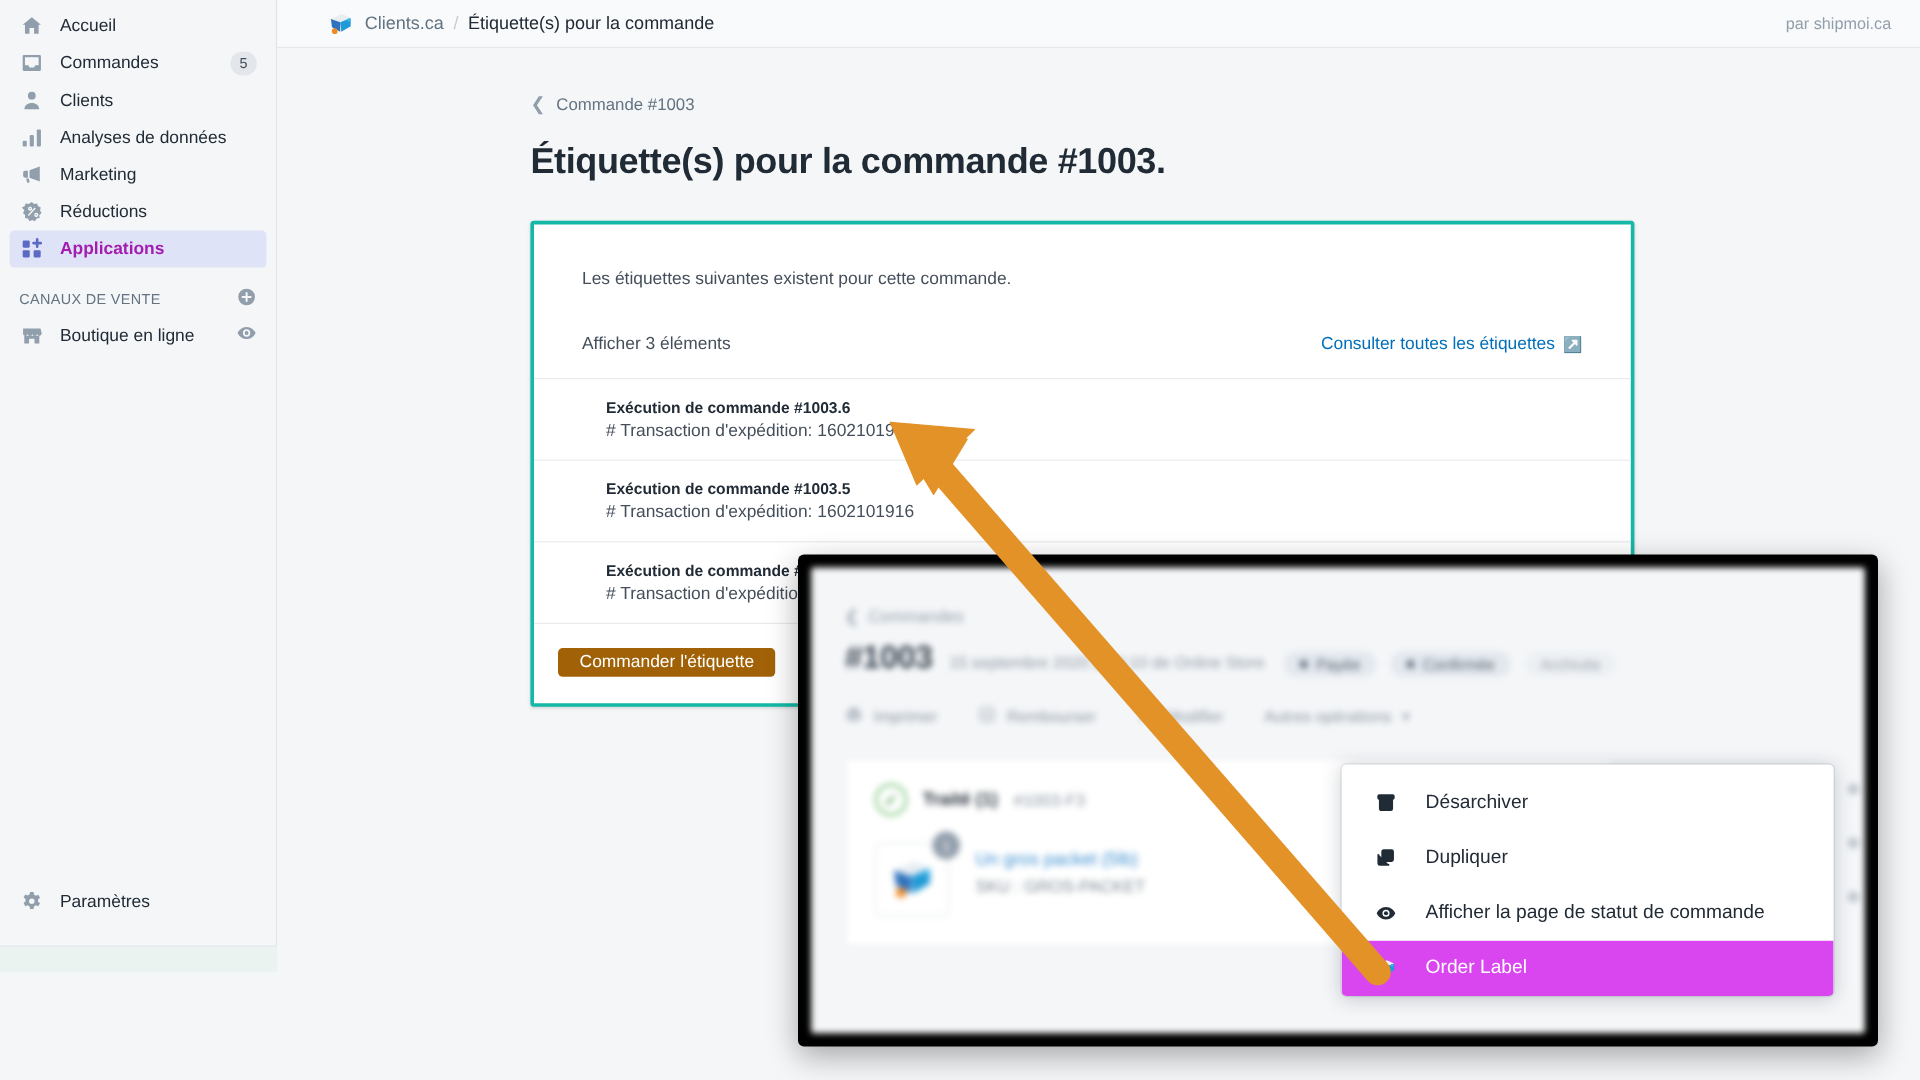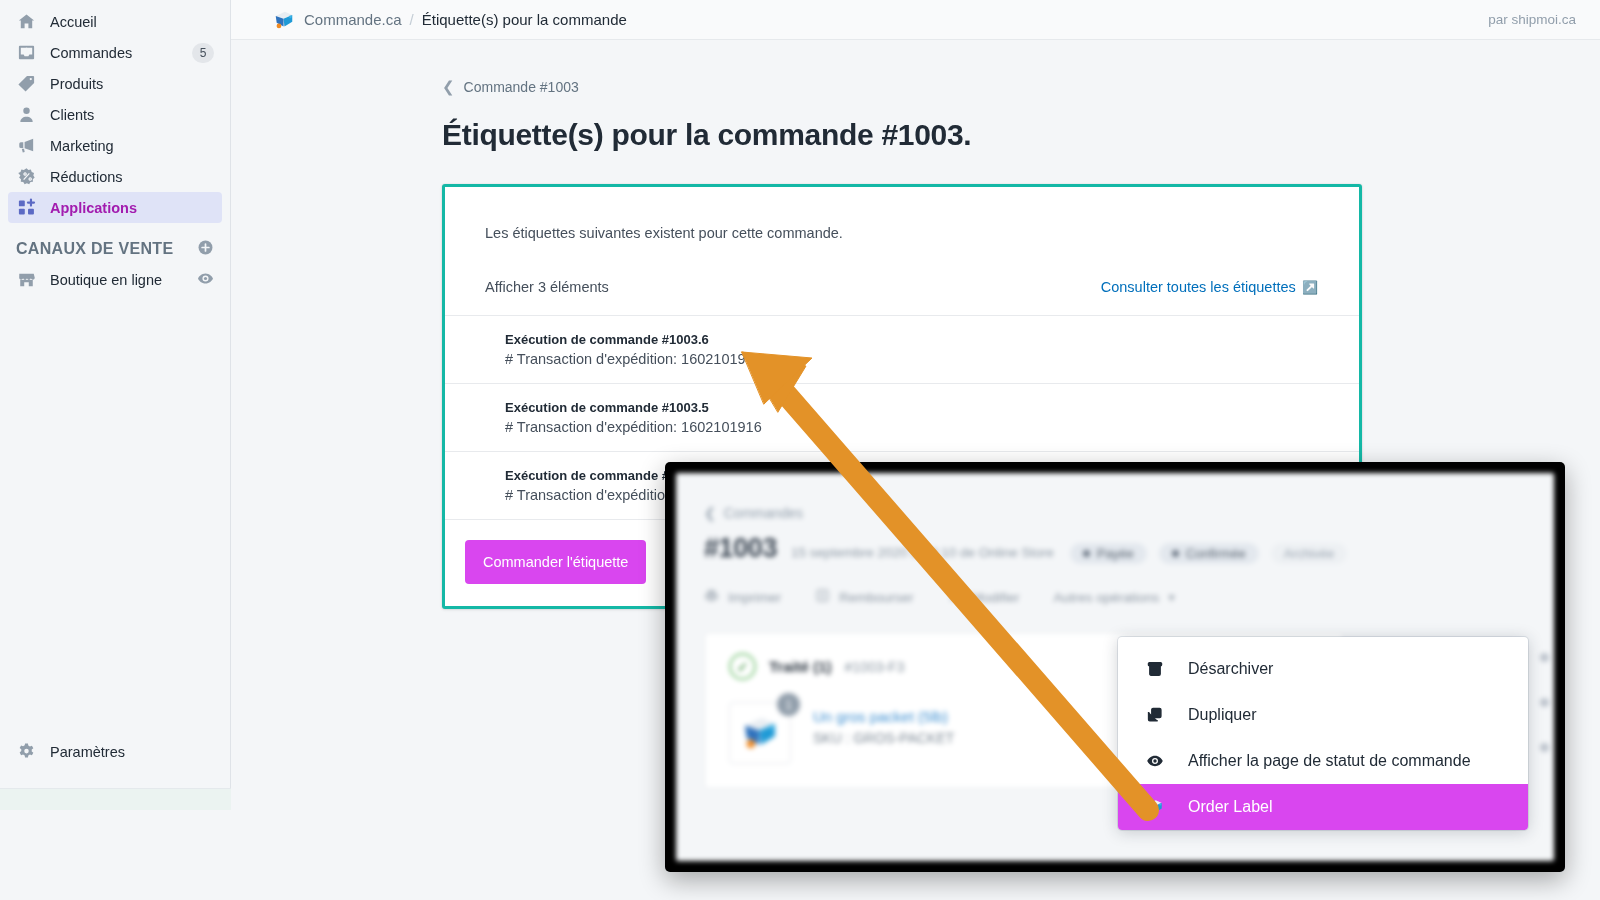--- a/index.html
+++ b/index.html
@@ -47,24 +47,24 @@
     font-size: 12px;
     display: flex; align-items: center; justify-content: center;
     padding: 0 6px;
   }
   .nav-gap { height: 11px; }
   .section-head {
     display: flex; align-items: center;
     height: 30px; margin: 0 8px;
     padding: 0 8px;
     color: #637381;
-    font-size: 16px;
+    font-size: 12px;
     letter-spacing: .3px;
     text-transform: uppercase;
-    font-weight: 700;
+    font-weight: 400;
   }
   .section-head .ttl { flex: 1 1 auto; }
   .round-icon svg { width: 17px; height: 17px; fill: #919eab; }
   .eye-icon svg { width: 17px; height: 17px; fill: #919eab; }
   .settings-row {
     position: absolute; left: 0; bottom: 43px;
     width: 231px;
   }
   .sidebar-foot {
     position: absolute; left: 0; bottom: 0;
@@ -134,24 +134,24 @@
     padding: 16px 40px 16px 60px;
   }
   .ff-title { font-size: 13px; font-weight: 700; color: #212b36; margin-bottom: 4px; }
   .ff-sub { font-size: 14.5px; color: #454f5b; }
   .card-foot {
     border-top: 1px solid #e8eaed;
     padding: 20px 40px 22px 20px;
   }
   .btn-primary-disabled {
     display: inline-block;
-    background: #d946ef;
+    background: #a16207;
     color: #ffffff;
     font-size: 14.5px;
-    padding: 14px 18px;
+    padding: 4px 18px;
     border-radius: 4px;
     border: none;
     cursor: default;
   }
 
   
   .overlay {
     position: absolute;
     left: 665px; top: 462px;
     width: 900px; height: 410px;
@@ -293,39 +293,41 @@
       <span class="ico">
         <svg viewBox="0 0 20 20">
             <path d="M3 3h14a1 1 0 0 1 1 1v12a1 1 0 0 1-1 1H3a1 1 0 0 1-1-1V4a1 1 0 0 1 1-1zm1 2v7h3l1 2h4l1-2h3V5z" fill-rule="evenodd"></path>
             <path d="M10 5v4M8 8l2 2 2-2" stroke="#f4f6f8" stroke-width="1.4" fill="none"></path>
           </svg>
       </span>
       <span class="lbl">Commandes</span>
       <span class="badge-count">5</span>
     </div>
 
-    <div class="nav-item">
-      <span class="ico">
-        <svg viewBox="0 0 20 20">
-            <path d="M10.5 2H17a1 1 0 0 1 1 1v6.5L9 18.5 1.5 11zM14.5 6.5a1.2 1.2 0 1 0 0-2.4 1.2 1.2 0 0 0 0 2.4z"></path>
-          </svg>
-      </span>
-      <span class="lbl">Produits</span>
-    </div>
 
     <div class="nav-item">
       <span class="ico">
         <svg viewBox="0 0 20 20">
             <circle cx="10" cy="6" r="3.4"></circle>
             <path d="M3.5 18c0-3.6 2.9-5.6 6.5-5.6s6.5 2 6.5 5.6z"></path>
           </svg>
       </span>
       <span class="lbl">Clients</span>
     </div>
 
+    <div class="nav-item">
+      <span class="ico">
+        <svg viewBox="0 0 20 20">
+            <rect x="2" y="13" width="3.6" height="5" rx="1"></rect>
+            <rect x="8.2" y="8" width="3.6" height="10" rx="1"></rect>
+            <rect x="14.4" y="3" width="3.6" height="15" rx="1"></rect>
+          </svg>
+      </span>
+      <span class="lbl">Analyses de données</span>
+    </div>
 
     <div class="nav-item">
       <span class="ico">
         <svg viewBox="0 0 20 20">
             <path d="M17 3v13l-9-3.2V6.2zM6.6 6.6v6.1H4a1.6 1.6 0 0 1-1.6-1.6V8.2A1.6 1.6 0 0 1 4 6.6zM5 13.5h2.4l.7 3.3-2 .5z"></path>
           </svg>
       </span>
       <span class="lbl">Marketing</span>
     </div>
 
@@ -396,21 +398,21 @@
   <header class="topbar">
     <span class="brandmark">
       <svg viewBox="0 0 24 24" width="22" height="22">
         <path d="M3 7.5 13 3l8 3.5-9.5 4z" fill="#e8edf2"></path>
         <path d="M11.5 10.5 21 6.5v7.5L12.5 19z" fill="#1f9ad6"></path>
         <path d="M3 7.5l8.5 3v8.5L4 15z" fill="#2f72bd"></path>
         <circle cx="6.5" cy="18.5" r="2.6" fill="#f08a22"></circle>
         <circle cx="19" cy="8.5" r="1.5" fill="#39b4e8"></circle>
       </svg>
     </span>
-    <span class="crumb-app">Commande.ca</span>
+    <span class="crumb-app">Clients.ca</span>
     <span class="crumb-sep">/</span>
     <span class="crumb-cur">Étiquette(s) pour la commande</span>
     <span class="topbar-spacer"></span>
     <span class="by-label">par shipmoi.ca</span>
   </header>
 
   <main class="main">
     <div class="content">
 
       <div class="backlink">

